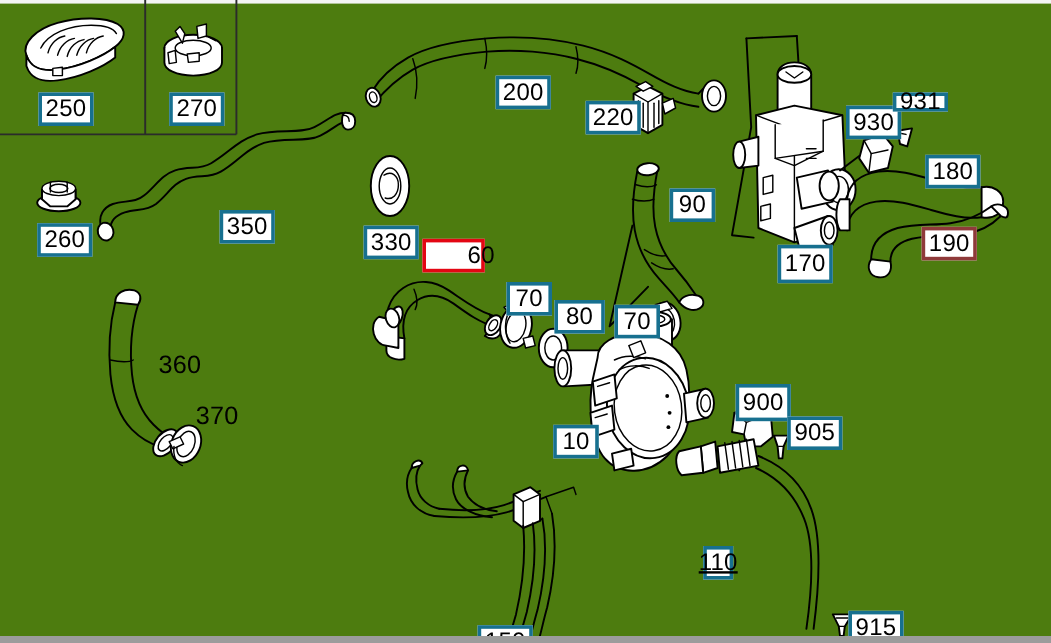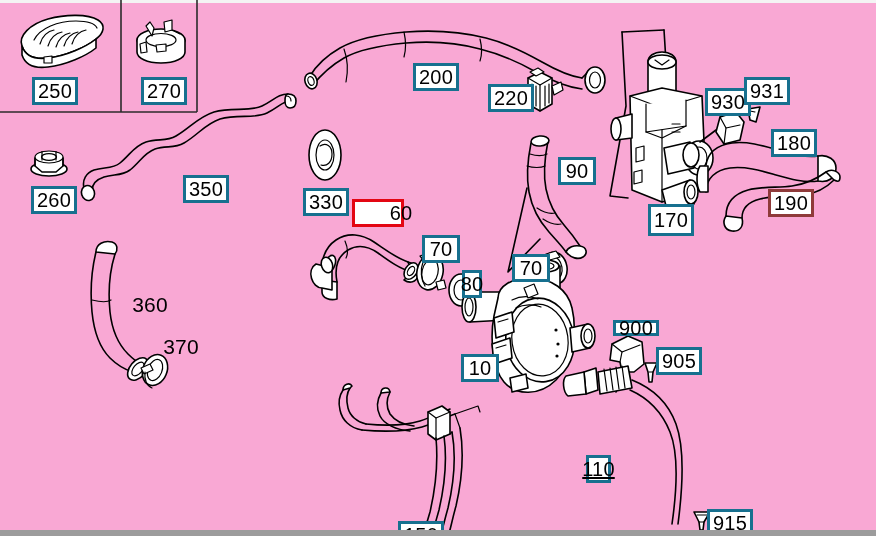--- a/index.html
+++ b/index.html
@@ -1,17 +1,17 @@
 <!DOCTYPE html>
 <html><head>
 <meta charset="utf-8">
 <style>
   html,body{margin:0;padding:0;background:#ffffff;}
   body{font-family:"Liberation Sans",sans-serif;}
-  #stage{position:relative;width:876px;height:536px;background:#f9a8d4;overflow:hidden;}
+  #stage{position:relative;width:876px;height:536px;background:#4d7c0f;overflow:hidden;}
   #art{position:absolute;left:0;top:0;width:876px;height:536px;}
   .lbl{position:absolute;box-sizing:border-box;background:#ffffff;
        border:3px solid var(--bc,#17708f);display:flex;align-items:center;
        justify-content:center;font-size:20px;line-height:1;color:#000;
        font-family:"Liberation Sans",sans-serif;letter-spacing:.2px;}
   .lbl.plain{border:none;background:transparent;font-size:21px;}
   .bottomstrip{position:absolute;left:0;bottom:0;width:876px;height:6px;background:#9c9c9c;}
   .topstrip{position:absolute;left:0;top:0;width:876px;height:3px;background:#f4f4f4;}
 </style>
 </head>
@@ -356,32 +356,32 @@
   </svg>
 
   <div id="labels">
       <div class="lbl" style="left: 32px; top: 77px; width: 46px; height: 28px; --bc: #17708f;">250</div>
       <div class="lbl" style="left: 141px; top: 77px; width: 46px; height: 28px; --bc: #17708f;">270</div>
       <div class="lbl" style="left: 31px; top: 186px; width: 46px; height: 28px; --bc: #17708f;">260</div>
       <div class="lbl" style="left: 183px; top: 175px; width: 46px; height: 28px; --bc: #17708f;">350</div>
       <div class="lbl" style="left: 413px; top: 63px; width: 46px; height: 28px; --bc: #17708f;">200</div>
       <div class="lbl" style="left: 488px; top: 84px; width: 46px; height: 28px; --bc: #17708f;">220</div>
       <div class="lbl" style="left: 705px; top: 88px; width: 46px; height: 28px; --bc: #17708f;">930</div>
-      <div class="lbl" style="left: 744px; top: 77px; width: 46px; height: 28px; --bc: #17708f;">931</div>
+      <div class="lbl" style="left: 744px; top: 77px; width: 46px; height: 16px; --bc: #17708f;">931</div>
       <div class="lbl" style="left: 771px; top: 129px; width: 46px; height: 28px; --bc: #17708f;">180</div>
       <div class="lbl" style="left: 768px; top: 189px; width: 46px; height: 28px; --bc: #8f3a3a;">190</div>
       <div class="lbl" style="left: 558px; top: 157px; width: 38px; height: 28px; --bc: #17708f;">90</div>
       <div class="lbl" style="left: 648px; top: 204px; width: 46px; height: 32px; --bc: #17708f;">170</div>
       <div class="lbl" style="left: 303px; top: 188px; width: 46px; height: 28px; --bc: #17708f;">330</div>
       <div class="lbl" style="left: 352px; top: 199px; width: 38px; height: 28px; padding-left: 46px; --bc: #e30613;">60</div>
       <div class="lbl" style="left: 422px; top: 235px; width: 38px; height: 28px; --bc: #17708f;">70</div>
-      <div class="lbl" style="left: 462px; top: 270px; width: 20px; height: 28px; --bc: #17708f;">80</div>
+      <div class="lbl" style="left: 462px; top: 250px; width: 42px; height: 28px; --bc: #17708f;">80</div>
       <div class="lbl" style="left: 512px; top: 254px; width: 38px; height: 28px; --bc: #17708f;">70</div>
       <div class="lbl" style="left: 461px; top: 354px; width: 38px; height: 28px; --bc: #17708f;">10</div>
-      <div class="lbl" style="left: 613px; top: 320px; width: 46px; height: 16px; --bc: #17708f;">900</div>
+      <div class="lbl" style="left: 613px; top: 320px; width: 46px; height: 31px; --bc: #17708f;">900</div>
       <div class="lbl" style="left: 644px; top: 347px; width: 46px; height: 28px; margin-left: 12px; --bc: #17708f;">905</div>
       <div class="lbl" style="left: 586px; top: 455px; width: 25px; height: 28px; text-decoration: underline; --bc: #17708f;">110</div>
       <div class="lbl" style="left: 707px; top: 509px; width: 46px; height: 28px; --bc: #17708f;">915</div>
       <div class="lbl" style="left: 398px; top: 521px; width: 46px; height: 28px; --bc: #17708f;">150</div>
       <div class="lbl plain" style="left: 124px; top: 291px; width: 52px; height: 26px;">360</div>
       <div class="lbl plain" style="left: 155px; top: 333px; width: 52px; height: 26px; text-align: right;">370</div>
     </div>
 
   <div class="bottomstrip"></div>
 </div>

